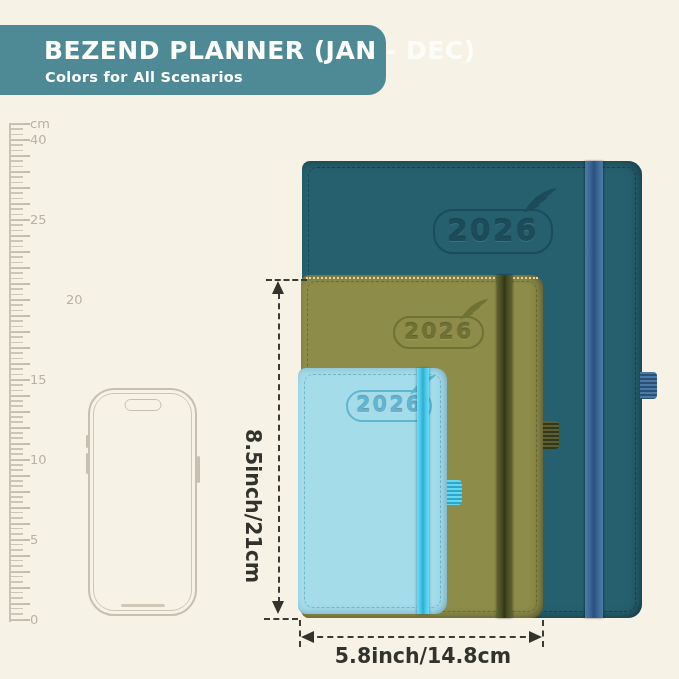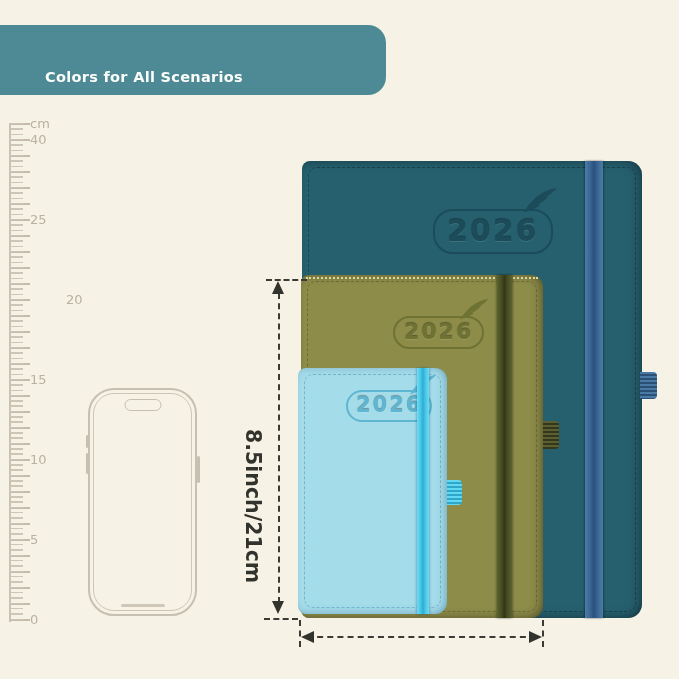--- a/index.html
+++ b/index.html
@@ -175,20 +175,21 @@
     left:310px; top:644px; width:226px; text-align:center;
     font-size:20.5px; font-weight:bold; white-space:nowrap;
   }
 </style>
 </head>
 <body>
 
 <div class="canvas">
 
   <div class="banner">
+    <div class="banner-title">BEZEND PLANNER (JAN - DEC)</div>
     <div class="banner-sub">Colors for All Scenarios</div>
   </div>
 
 
   <div class="ruler">
     <div class="ruler-ticks"></div>
     <span class="ruler-label rl-unit">cm</span>
     <span class="ruler-label rl-30">40</span>
     <span class="ruler-label rl-25">25</span>
     <span class="ruler-label rl-20">20</span>
@@ -253,14 +254,15 @@
   <div class="dim dash-v v-line"></div>
   <div class="dim arr arr-up"></div>
   <div class="dim arr arr-down"></div>
   <div class="dim v-label">8.5inch/21cm</div>
 
   <div class="dim dash-v h-ext-l"></div>
   <div class="dim dash-v h-ext-r"></div>
   <div class="dim dash-h h-line"></div>
   <div class="dim arr arr-left"></div>
   <div class="dim arr arr-right"></div>
+  <div class="dim h-label">5.8inch/14.8cm</div>
 
 </div>
 
 </body></html>

